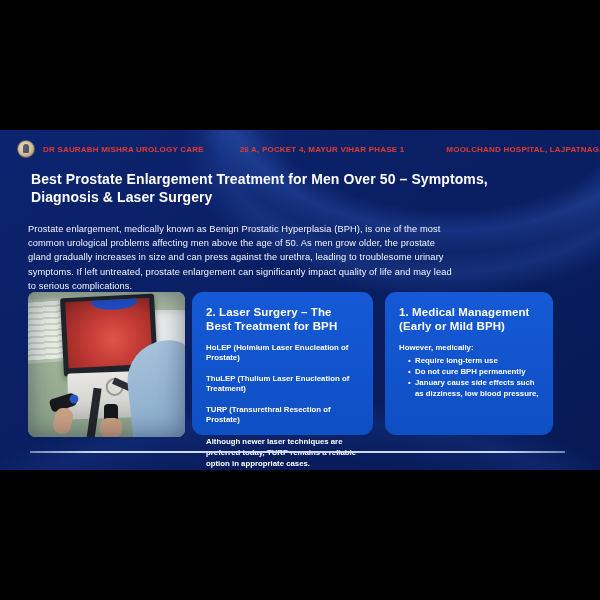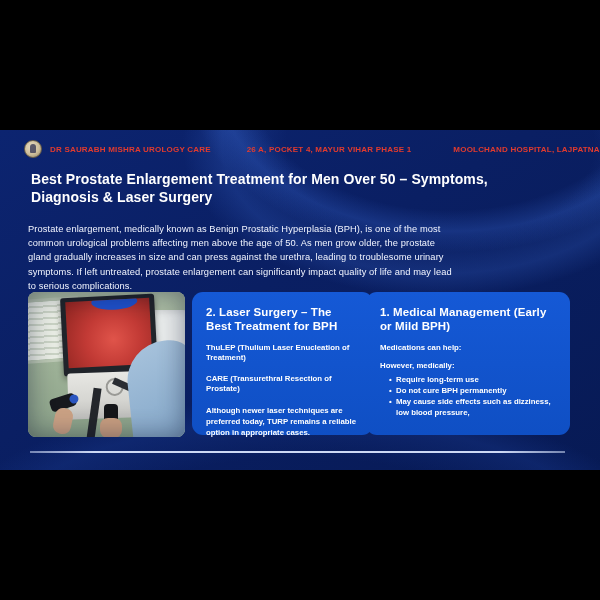--- a/index.html
+++ b/index.html
@@ -11,21 +11,21 @@
   .slide{position:absolute;left:0;top:130px;width:600px;height:340px;
          background:linear-gradient(150deg,#0c2470 0%,#0a1f63 45%,#071a55 100%);
          overflow:hidden;}
   .swoosh1{position:absolute;right:-170px;top:-260px;width:640px;height:420px;border-radius:50%;
            background:radial-gradient(closest-side,rgba(49,92,192,0) 62%,rgba(49,92,192,.35) 72%,rgba(49,92,192,0) 82%);}
   .swoosh2{position:absolute;right:-120px;top:-150px;width:560px;height:330px;border-radius:50%;
            background:radial-gradient(closest-side,rgba(62,110,215,0) 55%,rgba(62,110,215,.22) 78%,rgba(62,110,215,0) 92%);}
   .swoosh3{position:absolute;left:-80px;bottom:-220px;width:760px;height:300px;border-radius:50%;
            background:radial-gradient(closest-side,rgba(20,48,126,0) 55%,rgba(20,48,126,.5) 80%,rgba(20,48,126,0) 95%);}
   
-  .hdr{position:absolute;left:24px;top:8px;right:12px;height:22px;display:flex;align-items:center;}
+  .hdr{position:absolute;left:17px;top:8px;right:12px;height:22px;display:flex;align-items:center;}
   .logo{width:18px;height:18px;border-radius:50%;flex:0 0 18px;
         background:radial-gradient(circle at 40% 35%,#e8dcc2 0%,#cdbd9a 55%,#8d7f60 100%);
         border:1px solid #6d6048;box-sizing:border-box;position:relative;}
   .logo::after{content:"";position:absolute;left:5px;top:3px;width:6px;height:9px;
         background:#3a3a55;border-radius:3px 3px 1px 1px;opacity:.8;}
   .hdr-txt{color:#e23b2e;font-weight:bold;font-size:8px;letter-spacing:.2px;white-space:nowrap;}
   .hdr-clinic{margin-left:8px;}
   .hdr-addr{margin-left:36px;}
   .hdr-hosp{margin-left:42px;}
   
@@ -64,21 +64,21 @@
          border-radius:8px;transform:rotate(12deg);}
   .ph-hand-c{position:absolute;left:72px;top:126px;width:22px;height:20px;background:#c89e80;border-radius:8px;}
   .ph-surgeon{position:absolute;right:-14px;bottom:-12px;width:70px;height:108px;
          background:linear-gradient(160deg,#a9c4dd 0%,#8fb0cf 60%,#7fa2c4 100%);
          border-radius:40px 26px 0 0;transform:rotate(-6deg);}
   .ph-vig{position:absolute;inset:0;box-shadow:inset 0 0 26px rgba(5,10,40,.45);}
   
   .card{position:absolute;top:162px;height:143px;background:linear-gradient(180deg,#1559d6 0%,#0f4fc4 100%);
         border-radius:11px;color:#ffffff;box-sizing:border-box;padding:13px 14px;}
   .card-laser{left:192px;width:181px;}
-  .card-med{left:366px;width:204px;}
+  .card-med{left:385px;width:168px;}
   .card h3{margin:0 0 9px 0;font-size:11.5px;line-height:1.25;font-weight:800;letter-spacing:.1px;}
   .card p{margin:0;font-size:7.8px;line-height:1.35;font-weight:700;}
   .laser-item{margin:0 0 10px 0 !important;}
   .laser-note{margin-top:1px !important;line-height:1.45 !important;}
   .med-head{margin:0 0 2px 0 !important;}
   .med-gap{margin-top:8px !important;}
   ul.blist{margin:1px 0 0 0;padding:0 0 0 9px;list-style:none;}
   ul.blist li{font-size:7.8px;font-weight:700;line-height:1.42;position:relative;padding-left:7px;}
   ul.blist li::before{content:"•";position:absolute;left:0;top:0;}
   
@@ -117,31 +117,31 @@
       <div class="ph-handle-l"></div>
       <div class="ph-handle-c"></div>
       <div class="ph-hand-l"></div>
       <div class="ph-hand-c"></div>
       <div class="ph-surgeon"></div>
       <div class="ph-vig"></div>
     </div>
 
     <div class="card card-laser">
       <h3>2. Laser Surgery – The Best Treatment for BPH</h3>
+      <p class="laser-item">HoLEP (Holmium Laser Enucleation of Prostate)</p>
       <p class="laser-item">ThuLEP (Thulium Laser Enucleation of Treatment)</p>
-      <p class="laser-item">CARE (Transurethral Resection of Prostate)</p>
+      <p class="laser-item">TURP (Transurethral Resection of Prostate)</p>
       <p class="laser-note">Although newer laser techniques are preferred today, TURP remains a reliable option in appropriate cases.</p>
     </div>
 
     <div class="card card-med">
       <h3>1. Medical Management (Early or Mild BPH)</h3>
-      <p class="med-head">Medications can help:</p>
       <p class="med-head med-gap">However, medically:</p>
       <ul class="blist">
         <li>Require long-term use</li>
         <li>Do not cure BPH permanently</li>
-        <li>May cause side effects such as dizziness, low blood pressure,</li>
+        <li>January cause side effects such as dizziness, low blood pressure,</li>
       </ul>
     </div>
 
     <div class="divider"></div>
   </div>
 </div>
 
 </body></html>

